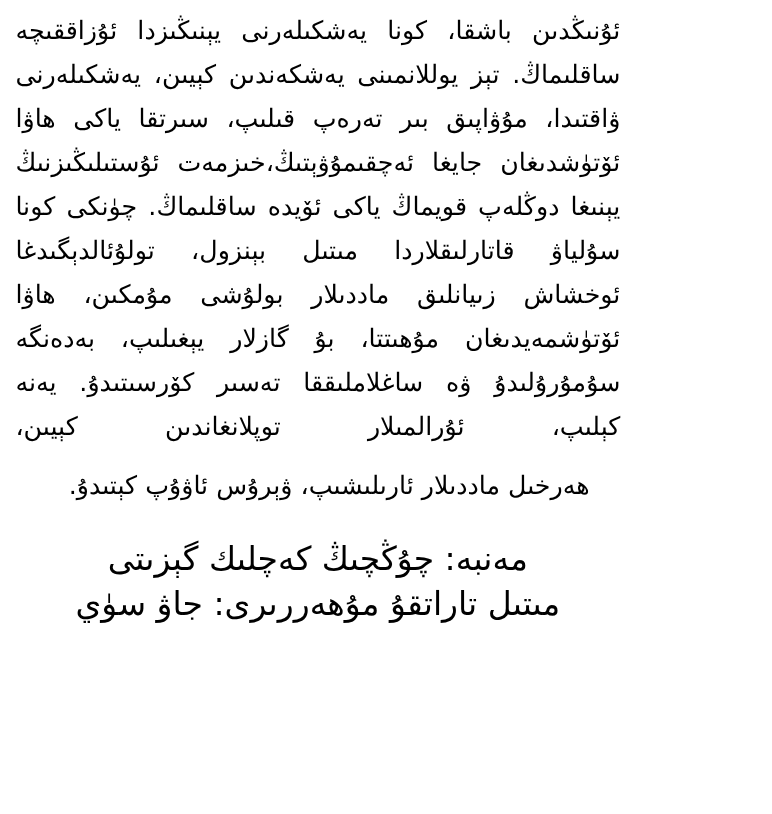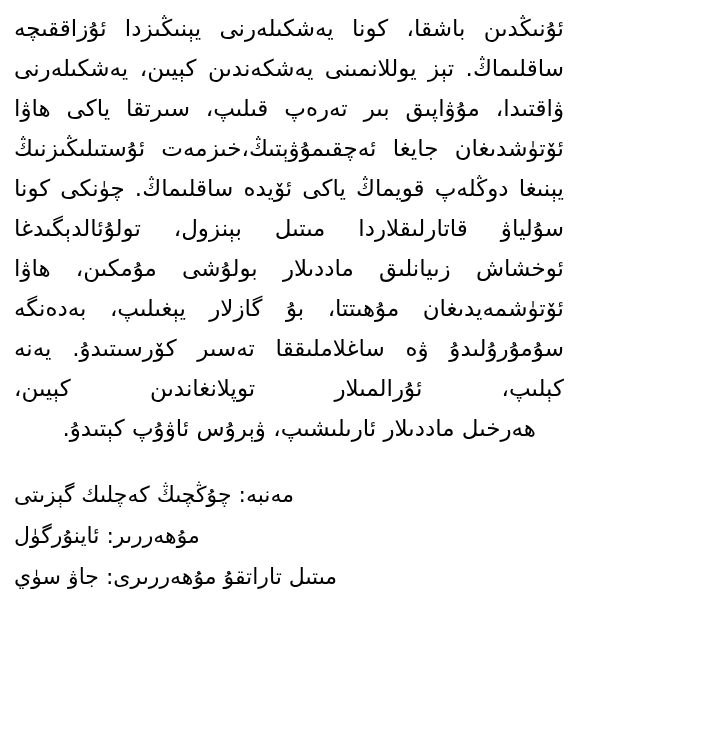--- a/index.html
+++ b/index.html
@@ -30,44 +30,43 @@
     line-height: 40px;
     word-spacing: 2px;
     unicode-bidi: plaintext;
   }
   .para-indent {
     direction: rtl;
     text-align: right;
     font-size: 23px;
     line-height: 40px;
     padding-right: 28px;
-    margin-top: 0;
+    margin-top: 14px;
     unicode-bidi: plaintext;
   }
   .credits {
     margin-top: 26px;
     direction: rtl;
-    text-align: left;
-    font-size: 22px;
+    text-align: center;
+    font-size: 30px;
     line-height: 41px;
     unicode-bidi: plaintext;
   }
   .credit-line {
     display: block;
     unicode-bidi: plaintext;
   }
 </style>
 </head>
 <body>
 
 <div class="page">
 
   <div class="body-text">ئۇنىڭدىن باشقا، كونا يەشكىلەرنى يېنىڭىزدا ئۇزاققىچە ساقلىماڭ. تېز يوللانمىنى يەشكەندىن كېيىن، يەشكىلەرنى ۋاقتىدا، مۇۋاپىق بىر تەرەپ قىلىپ، سىرتقا ياكى ھاۋا ئۆتۈشدىغان جايغا ئەچقىمۇۋېتىڭ،خىزمەت ئۇستىلىڭىزنىڭ يېنىغا دوڭلەپ قويماڭ ياكى ئۆيدە ساقلىماڭ. چۈنكى كونا سۇلياۋ قاتارلىقلاردا مىتىل بېنزول، تولۇئالدېگىدغا ئوخشاش زىيانلىق ماددىلار بولۇشى مۇمكىن، ھاۋا ئۆتۈشمەيدىغان مۇھىتتا، بۇ گازلار يېغىلىپ، بەدەنگە سۇمۇرۇلىدۇ ۋە ساغلاملىققا تەسىر كۆرسىتىدۇ. يەنە كېلىپ، ئۇرالمىلار توپلانغاندىن كېيىن،</div>
 
   <div class="para-indent">ھەرخىل ماددىلار ئارىلىشىپ، ۋېرۇس ئاۋۇپ كېتىدۇ.</div>
 
   <div class="credits">
     <span class="credit-line">مەنبە: چۇڭچىڭ كەچلىك گېزىتى</span>
-    <span class="credit-line">مۇھەررىر: ئاينۇرگۈل</span>
     <span class="credit-line">مىتىل تاراتقۇ مۇھەررىرى: جاۋ سۈي</span>
   </div>
 
 </div>
 
 </body></html>

